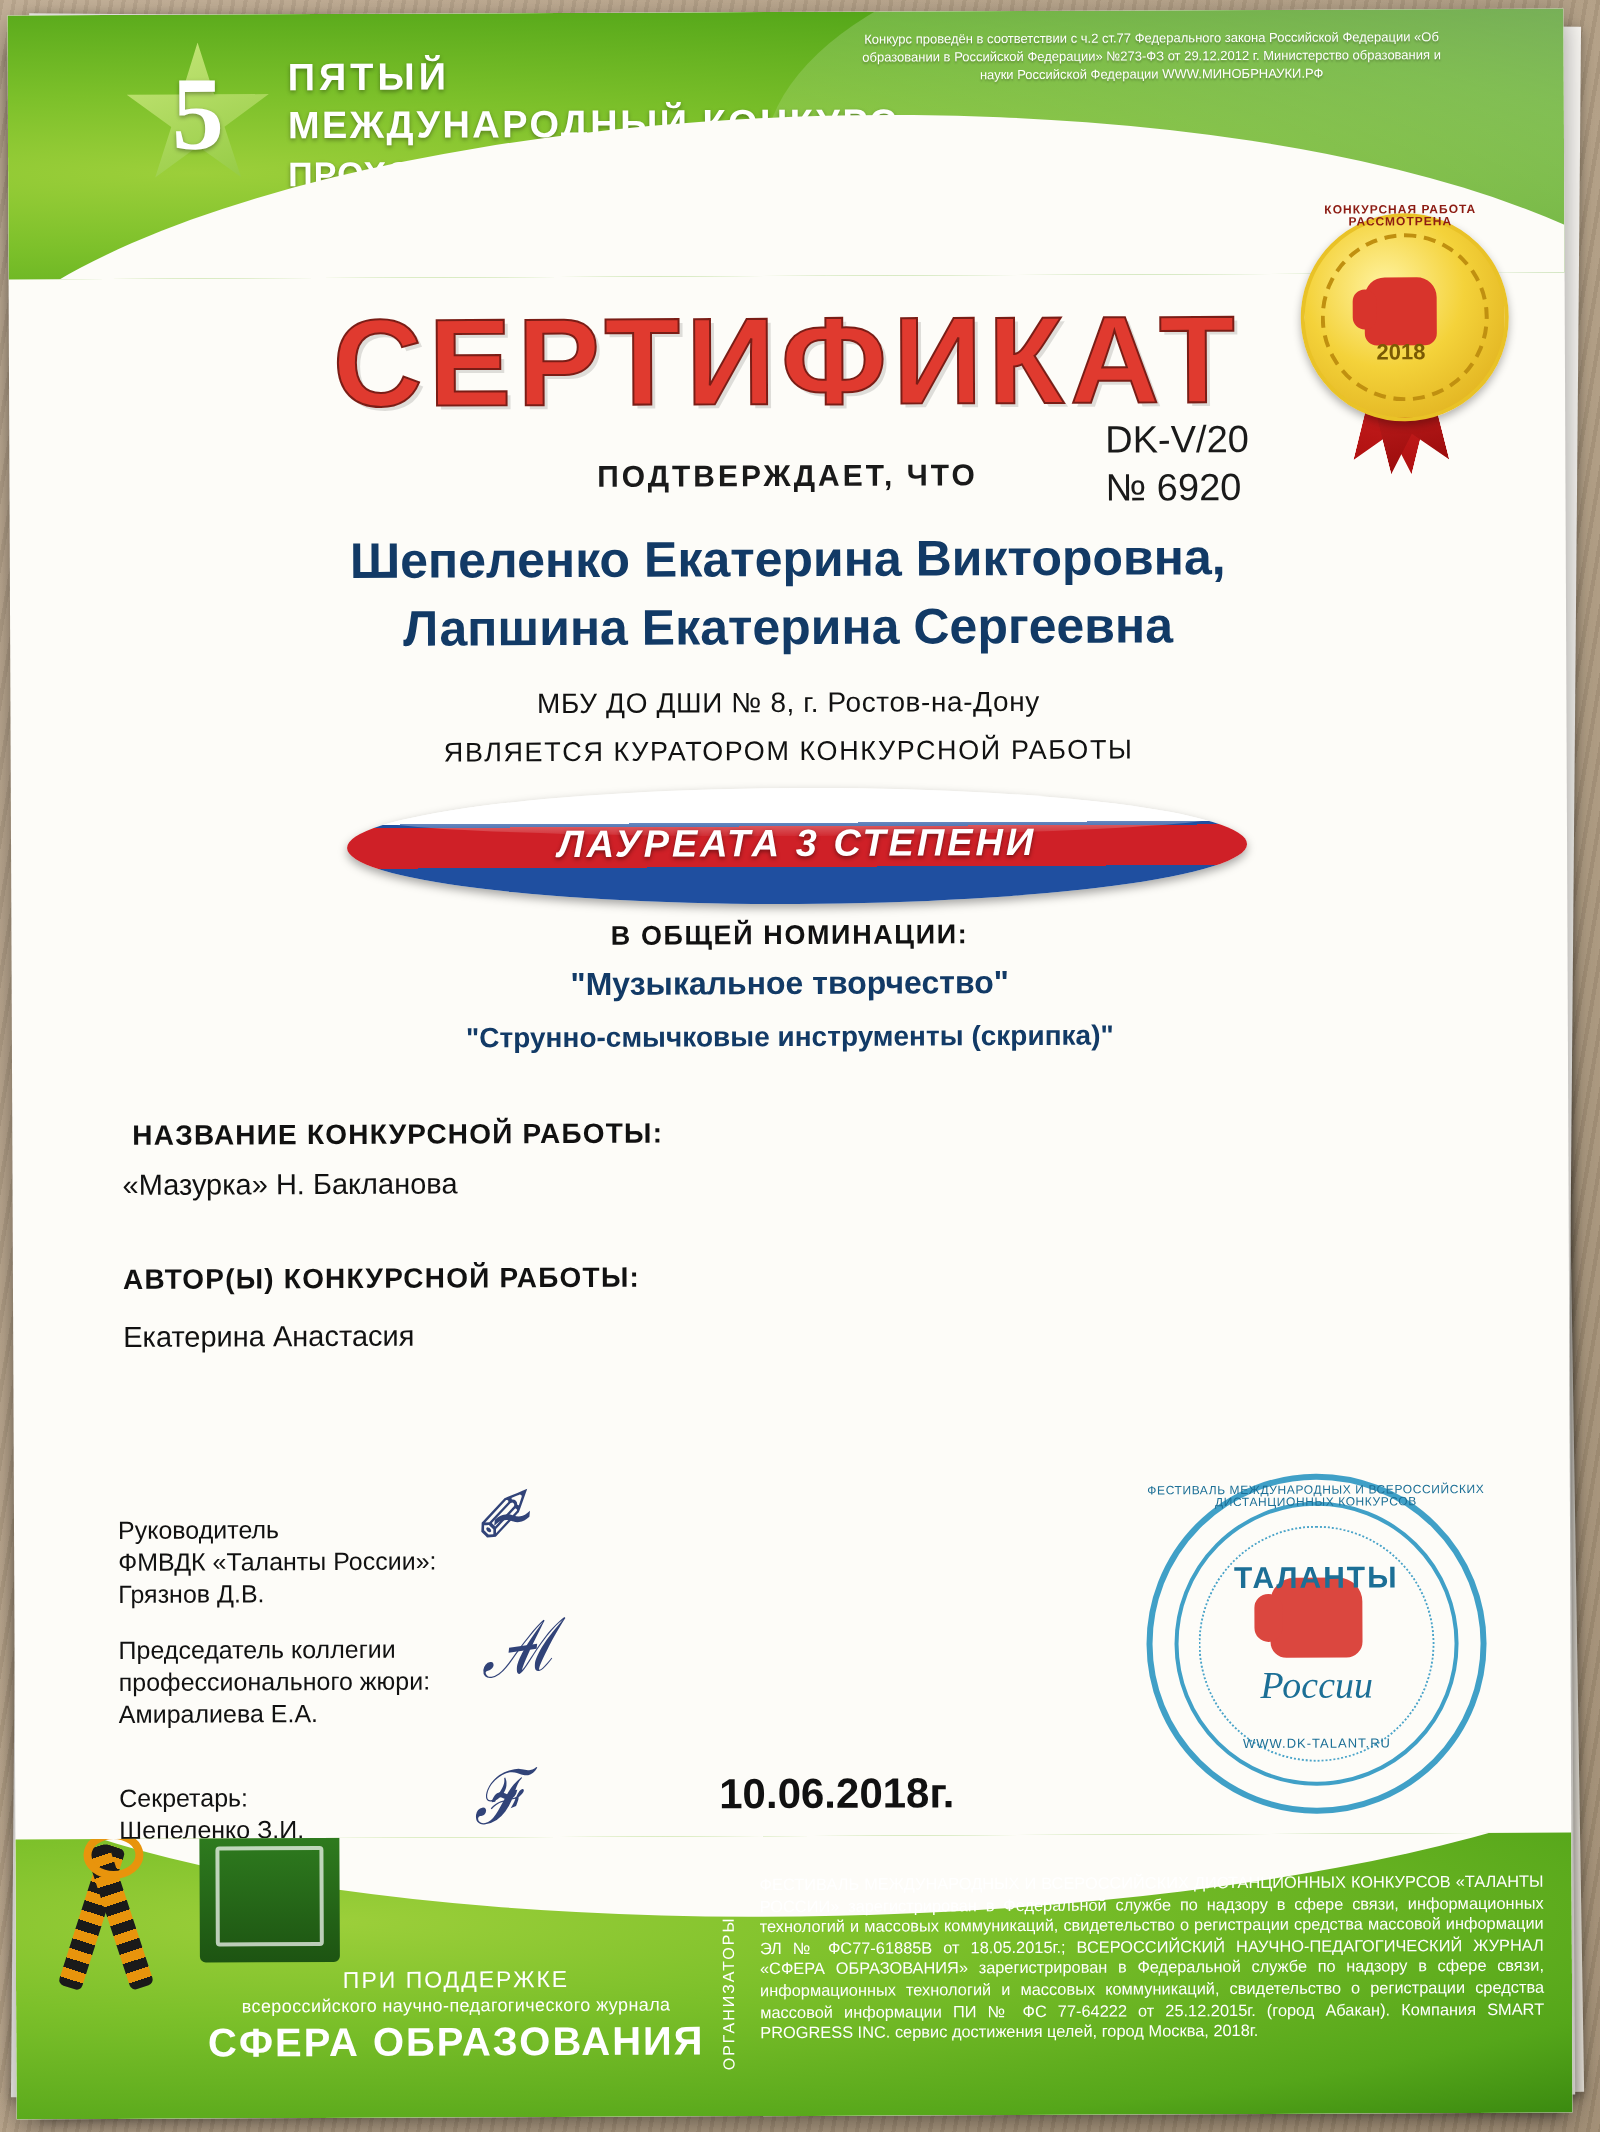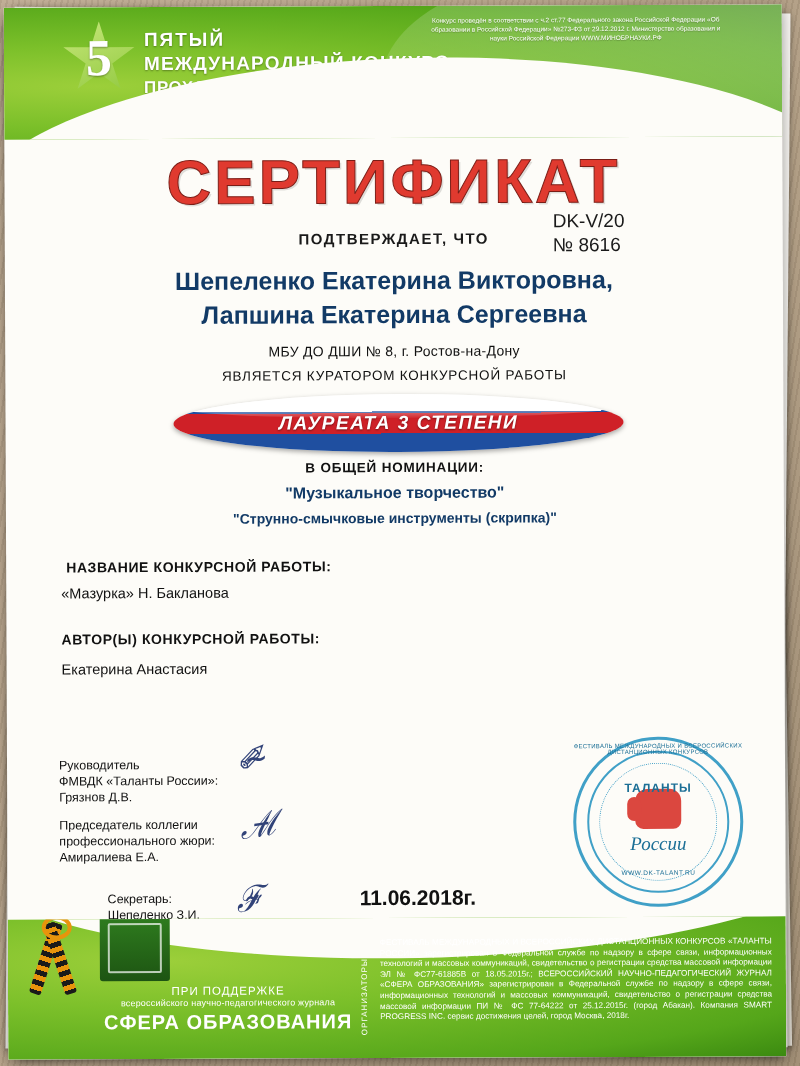--- a/index.html
+++ b/index.html
@@ -189,21 +189,21 @@
   .lbl{position:absolute;font-size:14px;font-weight:bold;letter-spacing:0.6px;color:#111;}
   .val{position:absolute;font-size:14.5px;color:#111;}
   #workLabel{left:60px;top:420px;}
   #workValue{left:55px;top:446px;text-align:center;}
   #authorLabel{left:55px;top:492px;}
   #authorValue{left:55px;top:522px;}
 
   .sig{position:absolute;font-size:12.5px;color:#111;line-height:16px;}
   #sig1{left:52px;top:618px;}
   #sig2{left:52px;top:678px;}
-  #sig3{left:52px;top:752px;margin-left:48px;}
+  #sig3{left:52px;top:752px;}
   .sigmark{
     position:absolute;font-family:"Liberation Serif",serif;
     color:#1c2f6b;font-size:34px;font-style:italic;
     transform:rotate(-8deg);opacity:0.9;
   }
   #mark1{left:228px;top:600px;}
   #mark2{left:232px;top:662px;}
   #mark3{left:228px;top:736px;}
   #date{
     position:absolute;left:352px;top:748px;
@@ -227,21 +227,21 @@
   }
   #stamp-blue .hand{
     position:absolute;left:62px;top:52px;width:46px;height:40px;background:#d8342c;
     border-radius:12px 12px 8px 8px;opacity:0.9;
   }
   #stamp-blue .hand:before{
     content:"";position:absolute;left:-8px;top:8px;width:14px;height:24px;background:#d8342c;border-radius:7px;
   }
   #stamp-blue .t1{
     position:absolute;left:0;top:44px;width:170px;text-align:center;
-    font-size:12px;font-weight:bold;color:#1c6f96;letter-spacing:1px;
+    font-size:15px;font-weight:bold;color:#1c6f96;letter-spacing:1px;
   }
   #stamp-blue .t2{
     position:absolute;left:0;top:96px;width:170px;text-align:center;
     font-family:"Liberation Serif",serif;font-style:italic;
     font-size:19px;color:#1c6f96;
   }
   #stamp-blue .t3{
     position:absolute;left:0;top:132px;width:170px;text-align:center;
     font-size:6.5px;color:#1c6f96;letter-spacing:0.5px;
   }
@@ -319,27 +319,36 @@
         <span class="num">5</span>
       </div>
       <div id="titleblock">
         <div class="l1">ПЯТЫЙ</div>
         <div class="l2">МЕЖДУНАРОДНЫЙ КОНКУРС,</div>
         <div class="l3">ПРОХОДЯЩИЙ В ФОРМАТЕ ФМВДК «ТАЛАНТЫ РОССИИ»</div>
       </div>
       <div id="lawtext">Конкурс проведён в соответствии с ч.2 ст.77 Федерального закона Российской Федерации «Об образовании в Российской Федерации» №273-ФЗ от 29.12.2012 г. Министерство образования и науки Российской Федерации WWW.МИНОБРНАУКИ.РФ</div>
     </div>
 
+    <div id="seal-red">
+      <div class="ribbon"></div>
+      <div class="ribbon2"></div>
+      <div class="disc"></div>
+      <div class="inner"></div>
+      <div class="hand"></div>
+      <div class="arcTop">КОНКУРСНАЯ РАБОТА РАССМОТРЕНА</div>
+      <div class="year">2018</div>
+    </div>
 
     <div id="body">
       <div id="certword">СЕРТИФИКАТ</div>
 
       <div id="docno">
         <div>DK-V/20</div>
-        <div>№ 8616</div>
+        <div>№ 6920</div>
       </div>
 
       <div id="confirm">ПОДТВЕРЖДАЕТ, ЧТО</div>
 
       <div id="names">
         <div>Шепеленко Екатерина Викторовна,</div>
         <div>Лапшина Екатерина Сергеевна</div>
       </div>
 
       <div id="org">МБУ ДО ДШИ № 8, г. Ростов-на-Дону</div>
@@ -372,21 +381,21 @@
       </div>
       <div class="sig" id="sig3">
         <div>Секретарь:</div>
         <div>Шепеленко З.И.</div>
       </div>
 
       <div class="sigmark" id="mark1">✐̴</div>
       <div class="sigmark" id="mark2">ℳ̵</div>
       <div class="sigmark" id="mark3">ℱ̴</div>
 
-      <div id="date">11.06.2018г.</div>
+      <div id="date">10.06.2018г.</div>
 
       <div id="stamp-blue">
         <div class="ring"></div>
         <div class="ring2"></div>
         <div class="ring3"></div>
         <div class="arc">ФЕСТИВАЛЬ МЕЖДУНАРОДНЫХ И ВСЕРОССИЙСКИХ ДИСТАНЦИОННЫХ КОНКУРСОВ</div>
         <div class="hand"></div>
         <div class="t1">ТАЛАНТЫ</div>
         <div class="t2">России</div>
         <div class="t3">WWW.DK-TALANT.RU</div>

